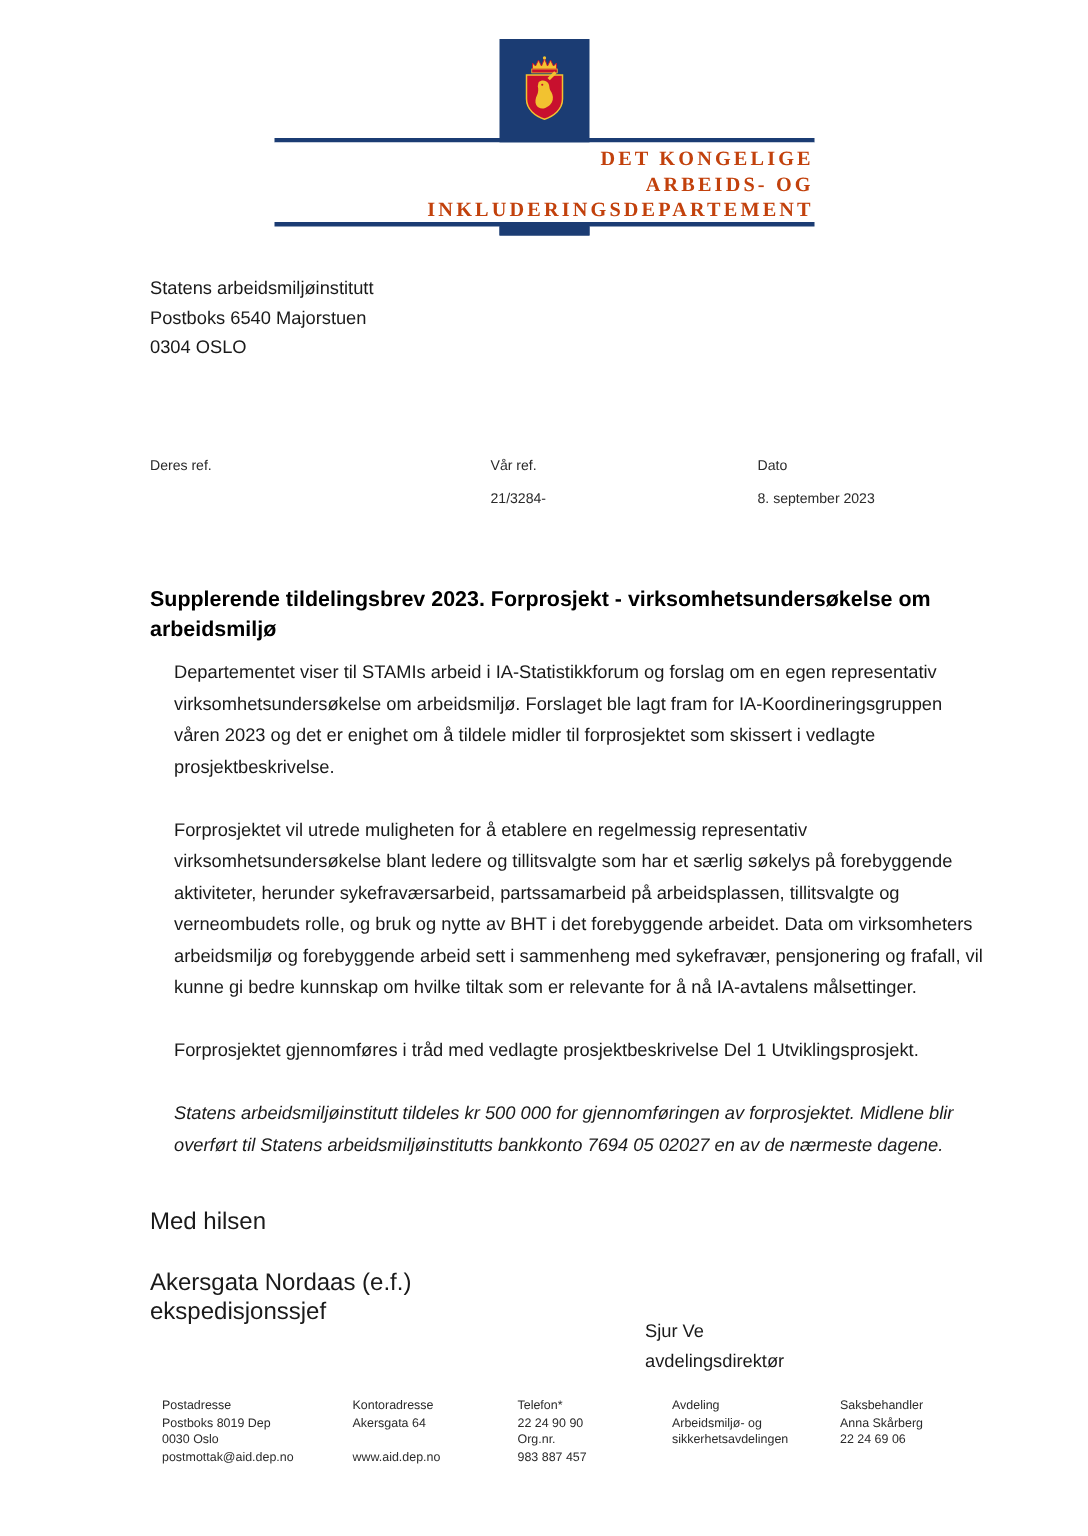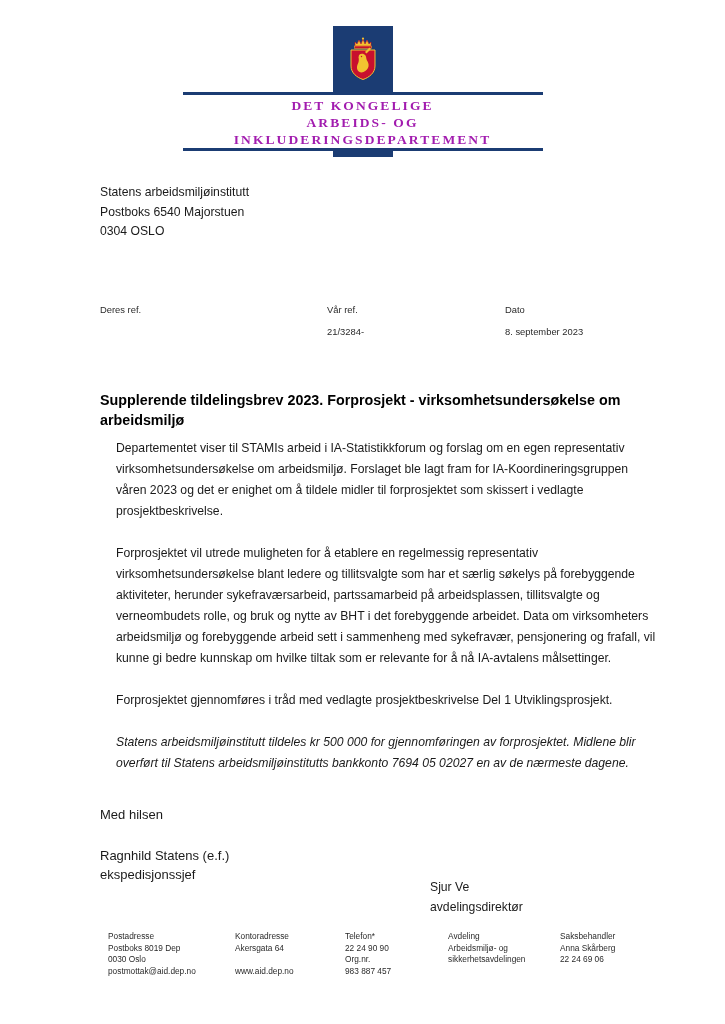--- a/index.html
+++ b/index.html
@@ -66,24 +66,24 @@
     z-index: 2;
     height: 3px;
     background: #1b3c73;
     width: 100%;
   }
   .lh-line1, .lh-line2 {
     position: relative;
     z-index: 2;
     font-family: "Liberation Serif", serif;
     font-weight: bold;
-    color: #a21caf;
+    color: #c2410c;
     letter-spacing: 2.1px;
     background: #ffffff;
-    text-align: center;
+    text-align: right;
     width: 100%;
   }
   .lh-line1 {
     font-size: 13.5px;
     line-height: 17px;
     padding-top: 2px;
   }
   .lh-line2 {
     font-size: 13.5px;
     line-height: 17px;
@@ -152,21 +152,21 @@
   }
   .body-block p.italic {
     font-style: italic;
   }
 
   
   .sig-left {
     position: absolute;
     left: 100px;
     top: 805px;
-    font-size: 13px;
+    font-size: 16px;
     line-height: 19.5px;
     color: #1a1a1a;
   }
   .sig-left .gap { height: 21px; }
   .sig-right {
     position: absolute;
     left: 430px;
     top: 878px;
     font-size: 12.2px;
     line-height: 19.5px;
@@ -255,21 +255,21 @@
   <div class="body-block">
     <p>Departementet viser til STAMIs arbeid i IA-Statistikkforum og forslag om en egen representativ virksomhetsundersøkelse om arbeidsmiljø. Forslaget ble lagt fram for IA-Koordineringsgruppen våren 2023 og det er enighet om å tildele midler til forprosjektet som skissert i vedlagte prosjektbeskrivelse.</p>
     <p>Forprosjektet vil utrede muligheten for å etablere en regelmessig representativ virksomhetsundersøkelse blant ledere og tillitsvalgte som har et særlig søkelys på forebyggende aktiviteter, herunder sykefraværsarbeid, partssamarbeid på arbeidsplassen, tillitsvalgte og verneombudets rolle, og bruk og nytte av BHT i det forebyggende arbeidet. Data om virksomheters arbeidsmiljø og forebyggende arbeid sett i sammenheng med sykefravær, pensjonering og frafall, vil kunne gi bedre kunnskap om hvilke tiltak som er relevante for å nå IA-avtalens målsettinger.</p>
     <p>Forprosjektet gjennomføres i tråd med vedlagte prosjektbeskrivelse Del 1 Utviklingsprosjekt.</p>
     <p class="italic">Statens arbeidsmiljøinstitutt tildeles kr 500 000 for gjennomføringen av forprosjektet. Midlene blir overført til Statens arbeidsmiljøinstitutts bankkonto 7694 05 02027 en av de nærmeste dagene.</p>
   </div>
 
   <div class="sig-left">
     <div>Med hilsen</div>
     <div class="gap"></div>
-    <div>Ragnhild Statens (e.f.)</div>
+    <div>Akersgata Nordaas (e.f.)</div>
     <div>ekspedisjonssjef</div>
   </div>
 
   <div class="sig-right">
     <div>Sjur Ve</div>
     <div>avdelingsdirektør</div>
   </div>
 
   <div class="footer">
     <div class="fcol f1">

